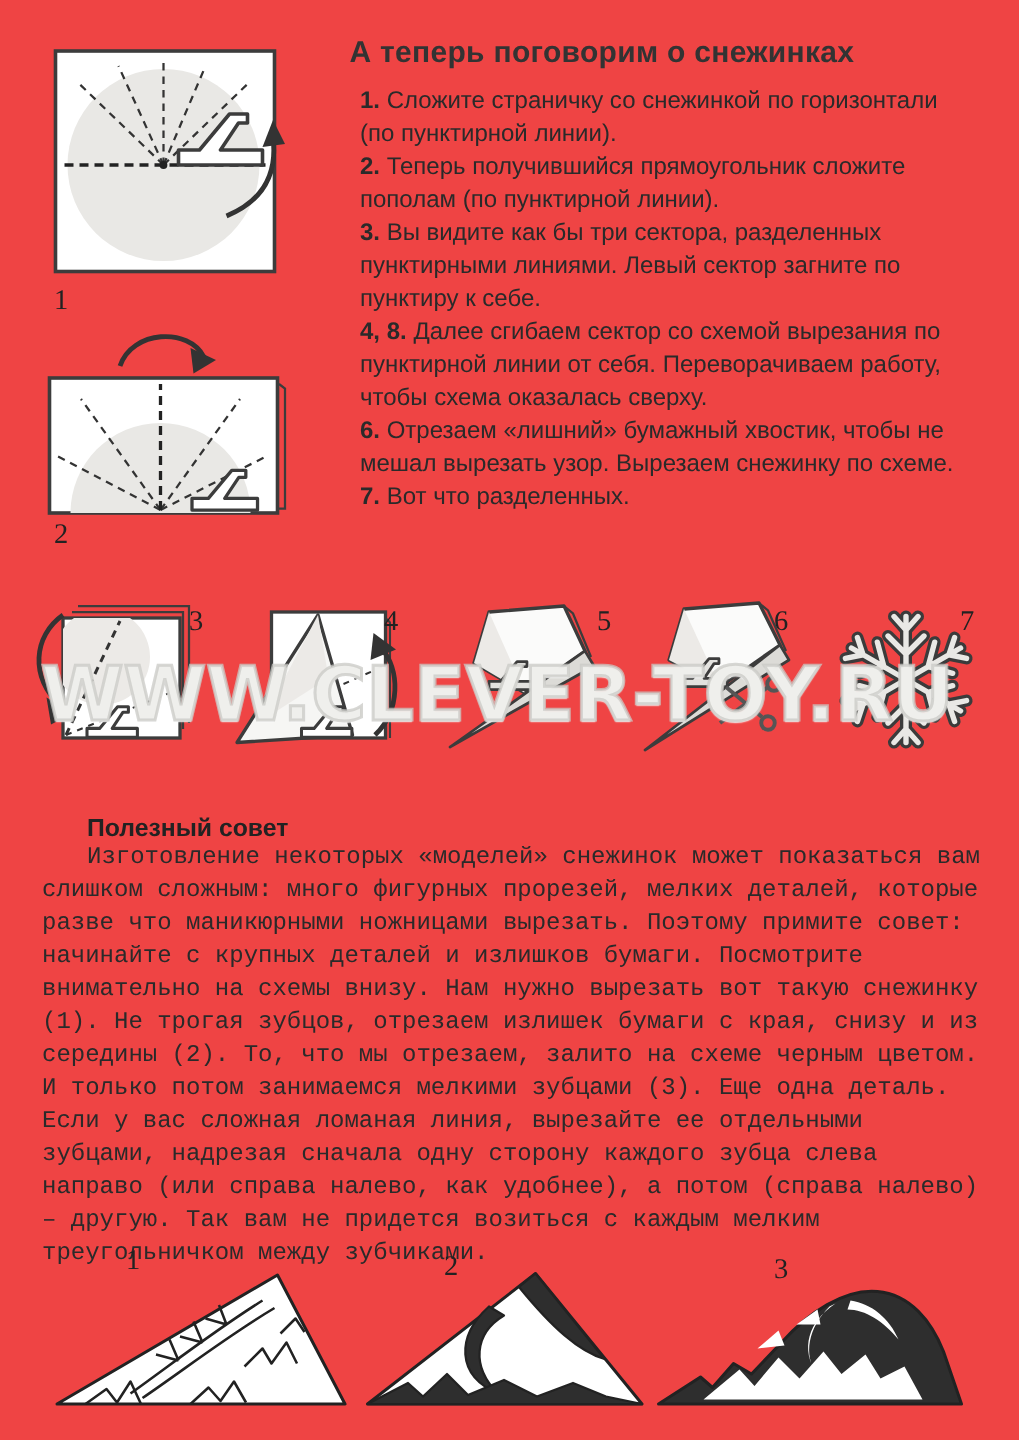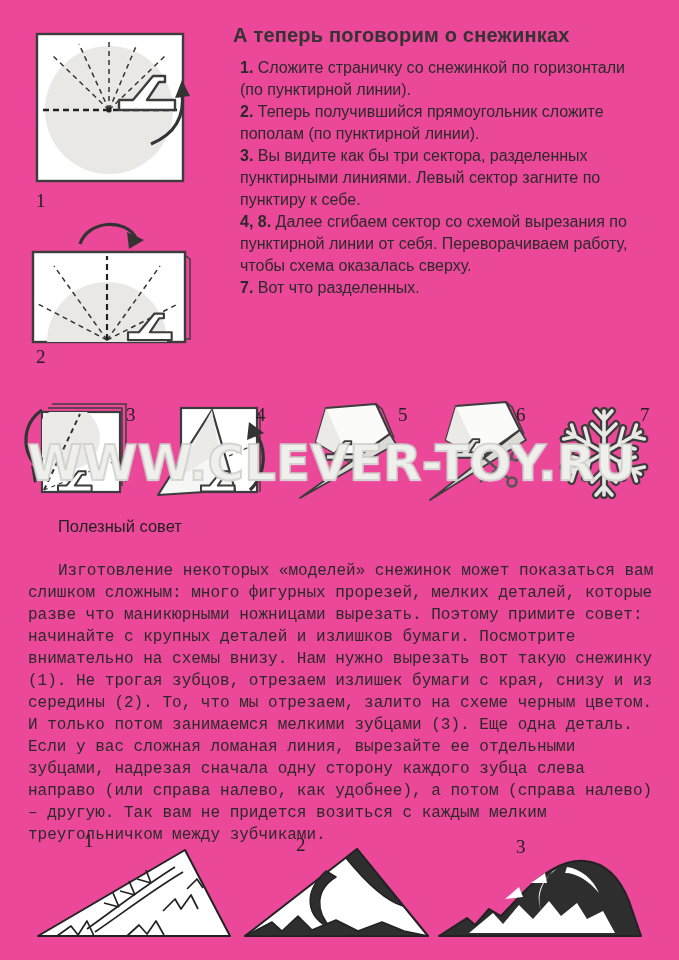--- a/index.html
+++ b/index.html
@@ -1,35 +1,35 @@
 <!DOCTYPE html>
 <html><head>
 <meta charset="utf-8">
 <style>
   html,body{margin:0;padding:0;background:#888;}
   .page{
     position:relative;width:679px;height:960px;margin:0 auto;
-    background:#ec4899;overflow:hidden;
+    background:#ef4444;overflow:hidden;
     font-family:"Liberation Sans",sans-serif;color:#2a2a2a;
   }
   .abs{position:absolute;}
   h1.head{
     position:absolute;left:233px;top:24px;margin:0;
     font-size:20px;font-weight:bold;color:#333;letter-spacing:.2px;
   }
   .steps{position:absolute;left:240px;top:57px;width:398px;}
   .steps p{margin:0;font-size:16px;line-height:22px;}
   .steps .n{font-weight:bold;}
   .figlabel{
     position:absolute;font-family:"Liberation Serif",serif;
     font-size:19px;color:#222;
   }
   .tip-head{
-    position:absolute;left:58px;top:517px;margin:0;
-    font-size:16.5px;font-weight:normal;color:#222;
+    position:absolute;left:58px;top:543px;margin:0;
+    font-size:16.5px;font-weight:bold;color:#222;
   }
   .tip-body{
     position:absolute;left:28px;top:560px;width:628px;margin:0;
     font-size:16px;line-height:22px;text-indent:30px;color:#2a2a2a;font-family:Liberation Mono, monospace;
   }
   .watermark{
     position:absolute;left:0;right:16px;top:434px;text-align:center;
     font-size:50px;font-weight:800;letter-spacing:0;
     color:rgba(238,238,234,.92);
     -webkit-text-stroke:2px rgba(202,202,197,.75);
@@ -50,20 +50,21 @@
     </defs>
   </svg>
 
   <h1 class="head">А теперь поговорим о снежинках</h1>
 
   <div class="steps">
     <p><b class="n">1.</b> <span>Сложите страничку со снежинкой по горизонтали (по пунктирной линии).</span></p>
     <p><b class="n">2.</b> <span>Теперь получившийся прямоугольник сложите пополам (по пунктирной линии).</span></p>
     <p><b class="n">3.</b> <span>Вы видите как бы три сектора, разделенных пунктирными линиями. Левый сектор загните по пунктиру к себе.</span></p>
     <p><b class="n">4, 8.</b> <span>Далее сгибаем сектор со схемой вырезания по пунктирной линии от себя. Переворачиваем работу, чтобы схема оказалась сверху.</span></p>
+    <p><b class="n">6.</b> <span>Отрезаем «лишний» бумажный хвостик, чтобы не мешал вырезать узор. Вырезаем снежинку по схеме.</span></p>
     <p><b class="n">7.</b> <span>Вот что разделенных.</span></p>
   </div>
 
   <svg class="abs" style="left:35px;top:32px" width="160" height="152" viewBox="0 0 160 152">
     <rect x="2" y="2" width="146" height="147" fill="#fff" stroke="#3c3c3c" stroke-width="2.4"></rect>
     <circle cx="74" cy="78" r="64" fill="#e9e8e5"></circle>
     <g stroke="#333" stroke-width="1.5" stroke-dasharray="5 4" fill="none">
       <path d="M74,78 L18,24"></path>
       <path d="M74,78 L44,12"></path>
       <path d="M74,78 L74,10"></path>

